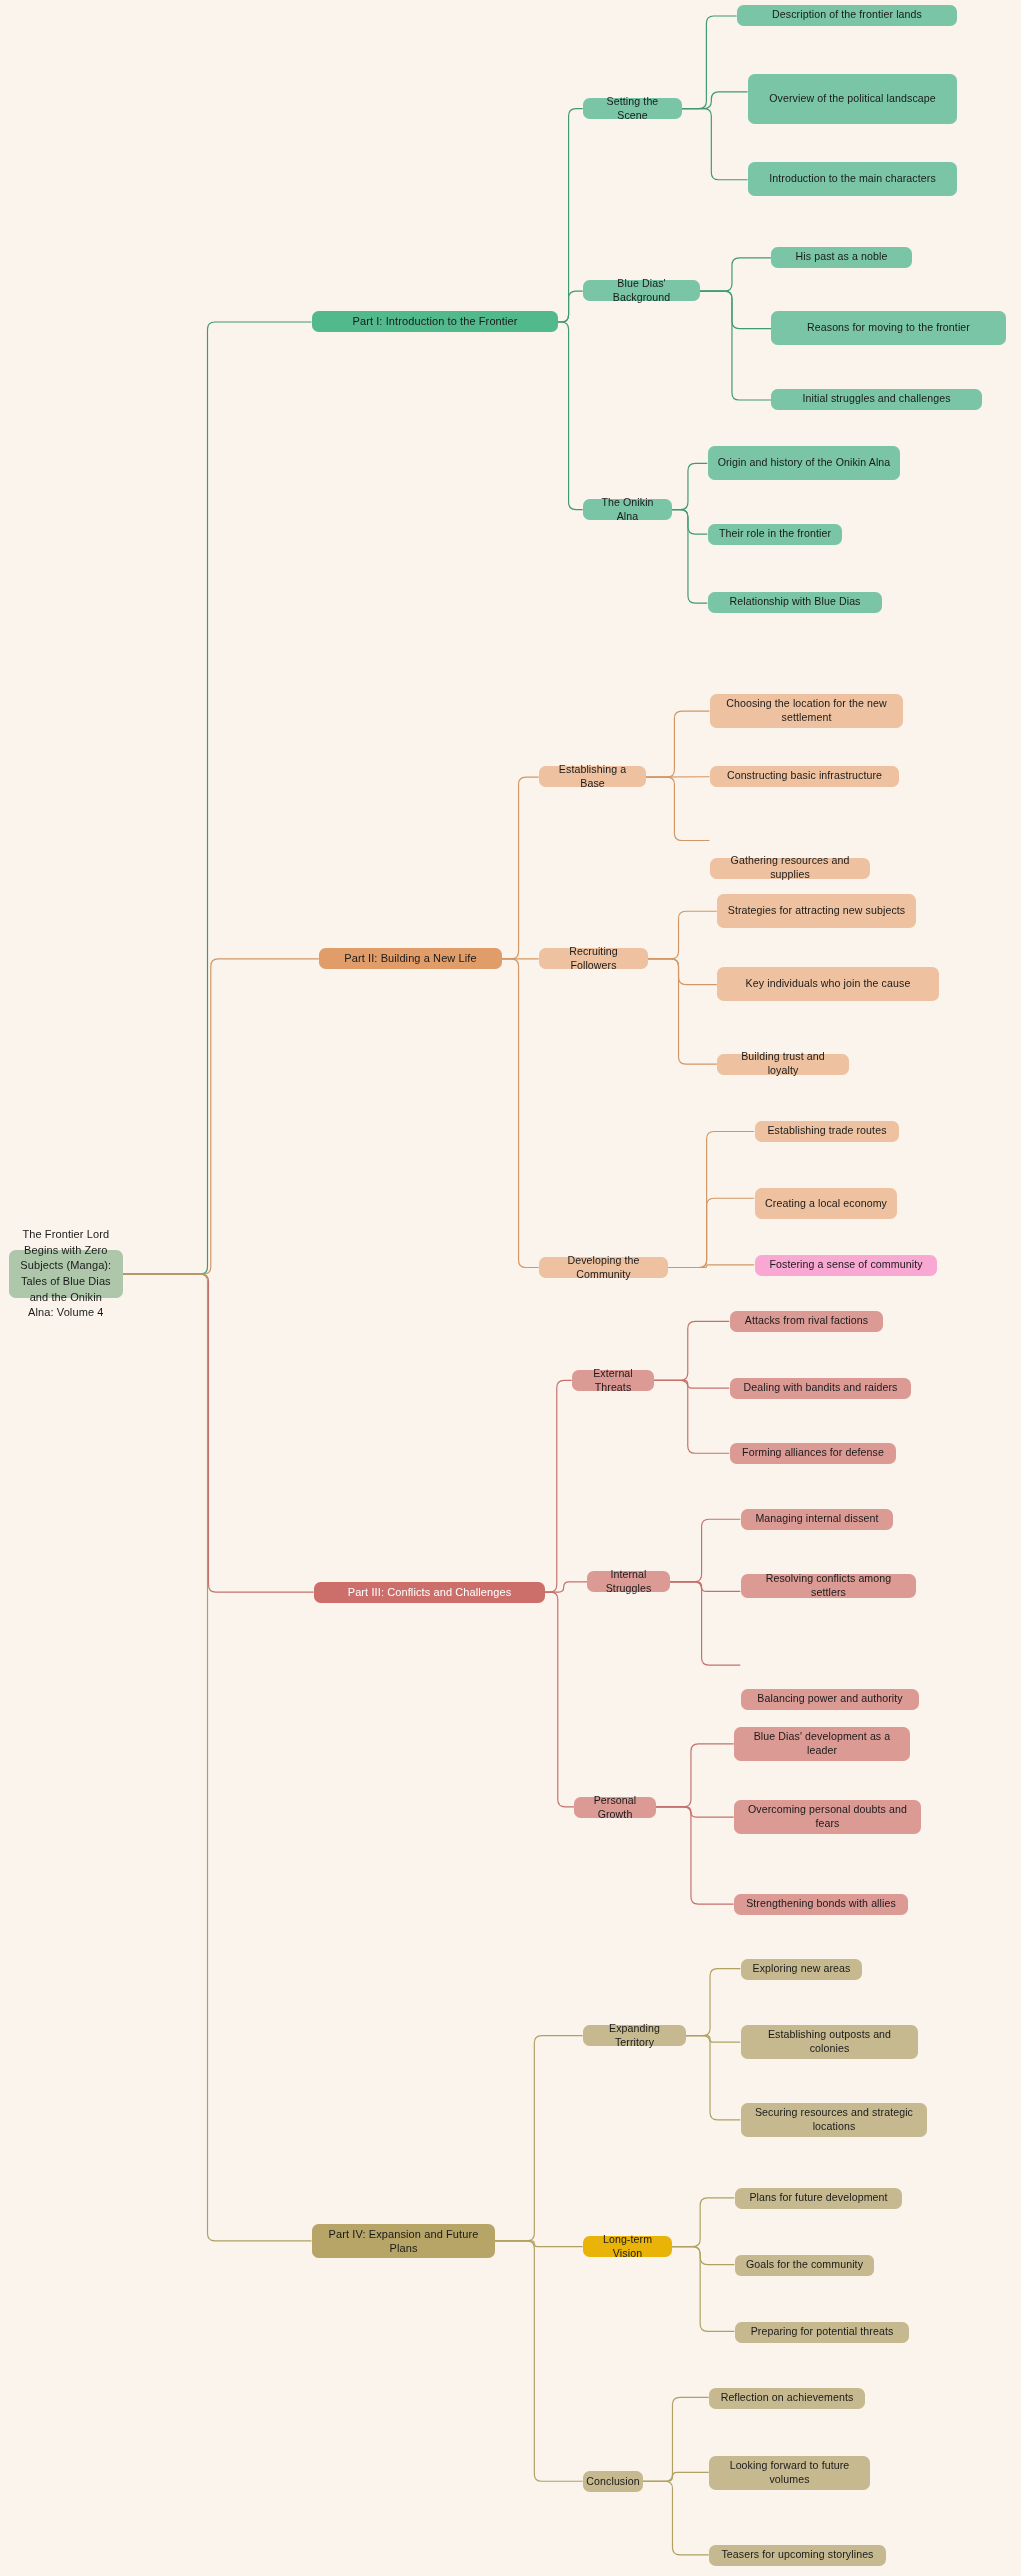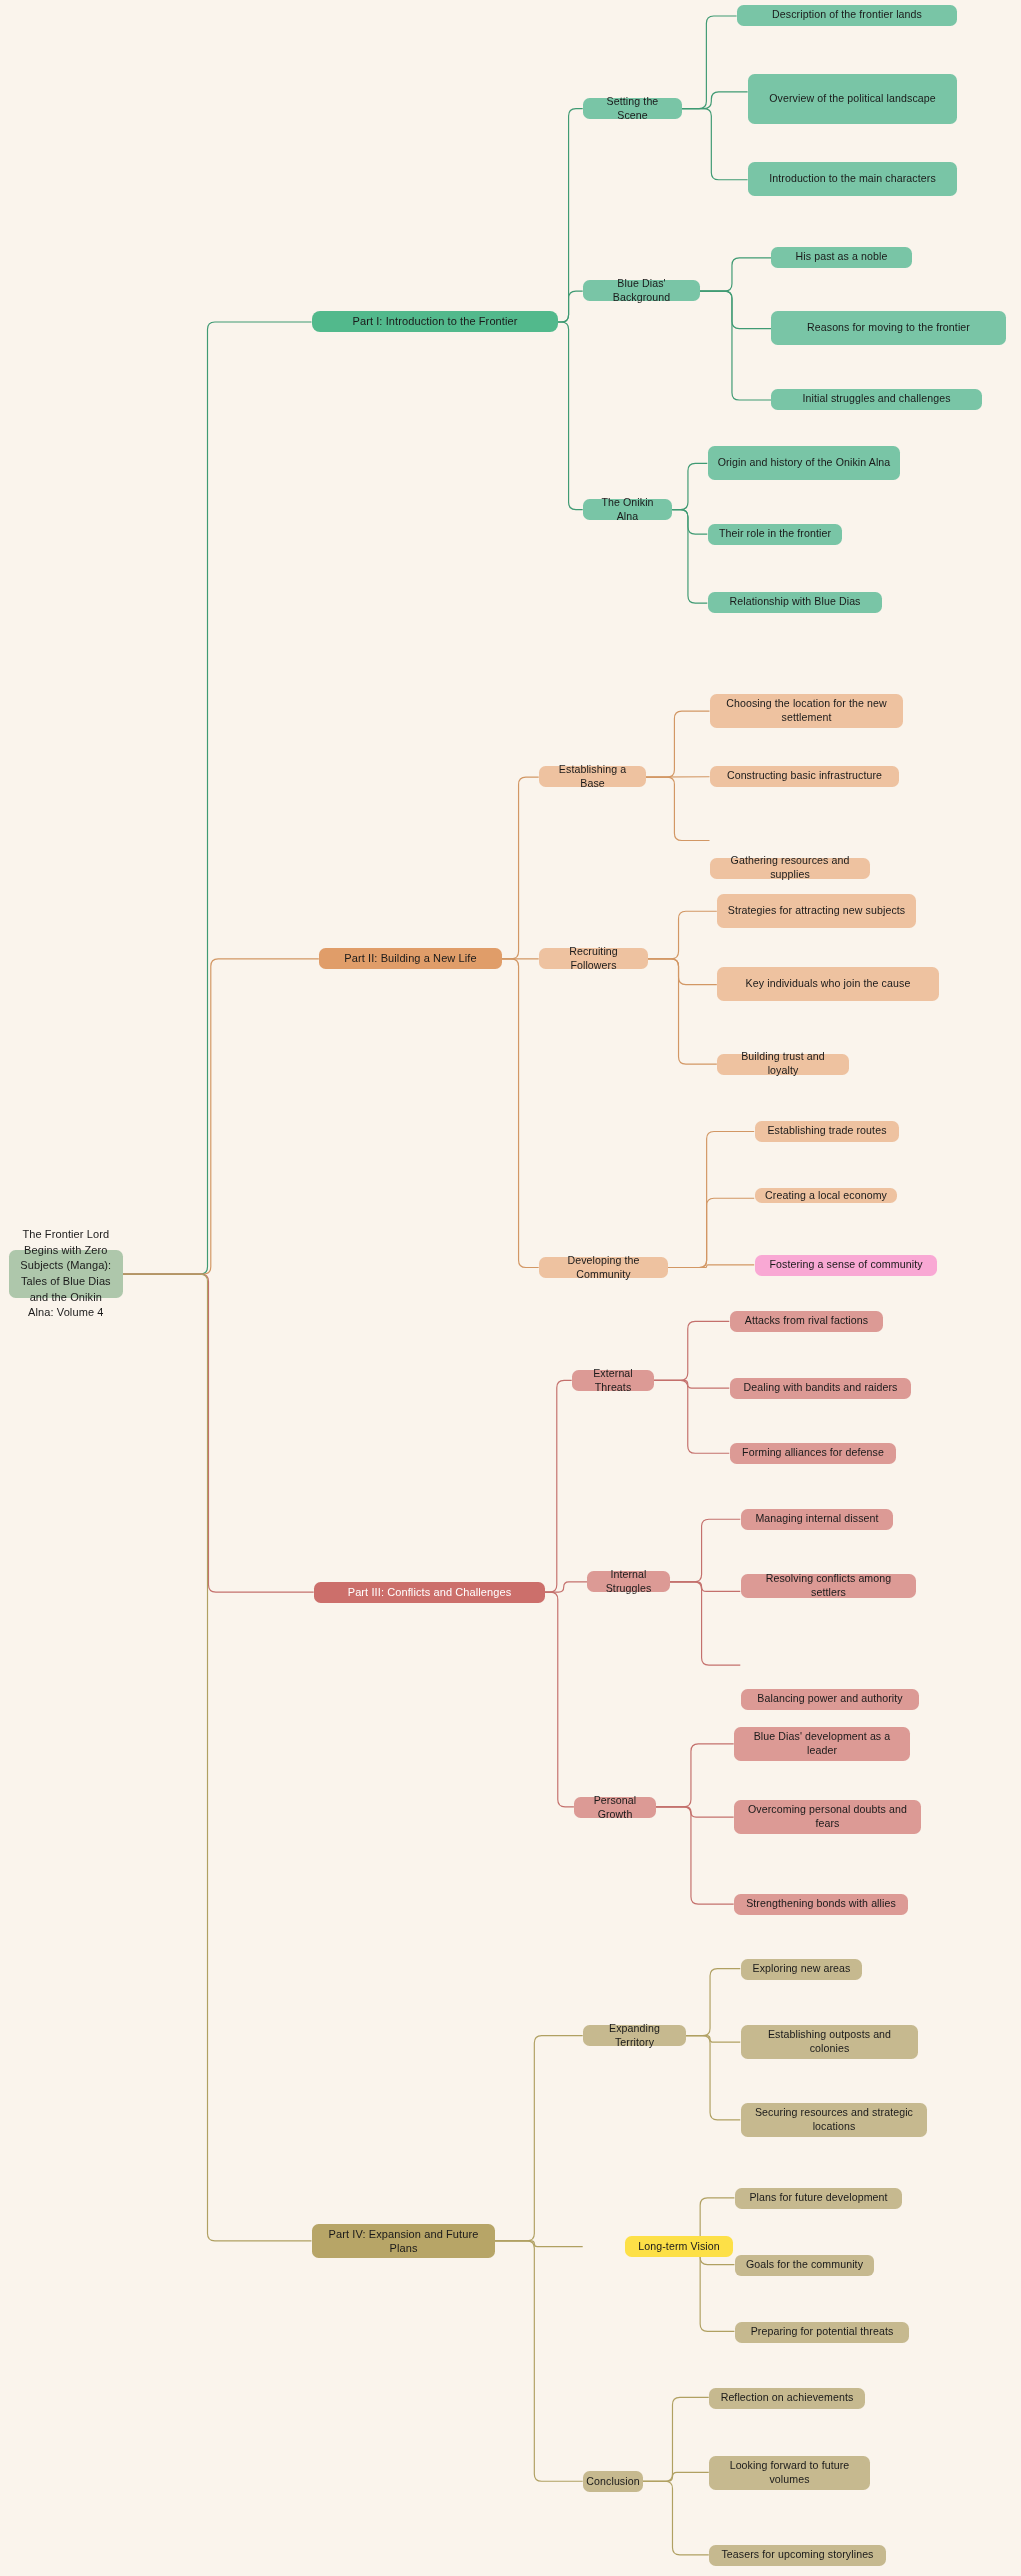--- a/index.html
+++ b/index.html
@@ -103,21 +103,21 @@
       <path d="M 917 3064.5 L 945.25 3064.5 Q 955.25 3064.5 955.25 3074.5 L 955.25 3170 Q 955.25 3180 965.25 3180 L 1002 3180" fill="none" stroke="#b0a062" stroke-width="1.6"></path>
       <path d="M 675 3056.5 L 719 3056.5 Q 729 3056.5 729 3066.5 L 729 3374.5 Q 729 3384.5 739 3384.5 L 795 3384.5" fill="none" stroke="#b0a062" stroke-width="1.6"></path>
       <path d="M 877 3384.5 L 907.5 3384.5 Q 917.5 3384.5 917.5 3374.5 L 917.5 3280 Q 917.5 3270 927.5 3270 L 967 3270" fill="none" stroke="#b0a062" stroke-width="1.6"></path>
       <path d="M 877 3384.5 L 911.5 3384.5 Q 917.5 3384.5 917.5 3378.5 L 917.5 3378.5 Q 917.5 3372.5 923.5 3372.5 L 967 3372.5" fill="none" stroke="#b0a062" stroke-width="1.6"></path>
       <path d="M 877 3384.5 L 907.5 3384.5 Q 917.5 3384.5 917.5 3394.5 L 917.5 3475 Q 917.5 3485 927.5 3485 L 967 3485" fill="none" stroke="#b0a062" stroke-width="1.6"></path>
     </svg>
   <div id="nodes">
       <div class="node root" style="left: 8.8px; top: 1250px; width: 114px; height: 48px; background: rgb(174, 199, 171);">
         <span>The Frontier Lord Begins with Zero Subjects (Manga): Tales of Blue Dias and the Onikin Alna: Volume 4</span>
       </div>
-      <div class="node lvl1" style="left: 312px; top: 311px; width: 246px; height: 21px; background: rgb(82, 185, 140); border-radius: 8px;">
+      <div class="node lvl1" style="left: 312px; top: 311px; width: 246px; height: 21px; background: rgb(82, 185, 140);">
         <span>Part I: Introduction to the Frontier</span>
       </div>
       <div class="node lvl2" style="left: 583px; top: 98px; width: 99px; height: 21px; background: rgb(121, 197, 166);">
         <span>Setting the Scene</span>
       </div>
       <div class="node lvl3" style="left: 737px; top: 5.1px; width: 220px; height: 20.5px; background: rgb(121, 197, 166);">
         <span>Description of the frontier lands</span>
       </div>
       <div class="node lvl3" style="left: 748px; top: 74px; width: 209px; height: 50px; background: rgb(121, 197, 166); align-items: center;">
         <span>Overview of the political landscape</span>
@@ -175,21 +175,21 @@
       </div>
       <div class="node lvl3" style="left: 717px; top: 1054px; width: 132px; height: 20.5px; background: rgb(238, 194, 160);">
         <span>Building trust and loyalty</span>
       </div>
       <div class="node lvl2" style="left: 539px; top: 1257px; width: 129px; height: 21px; background: rgb(238, 194, 160);">
         <span>Developing the Community</span>
       </div>
       <div class="node lvl3" style="left: 755px; top: 1121px; width: 144px; height: 20.5px; background: rgb(238, 194, 160);">
         <span>Establishing trade routes</span>
       </div>
-      <div class="node lvl3" style="left: 755px; top: 1188px; width: 142px; height: 15px; background: rgb(238, 194, 160);">
+      <div class="node lvl3" style="left: 755px; top: 1188px; width: 142px; height: 31px; background: rgb(238, 194, 160);">
         <span>Creating a local economy</span>
       </div>
       <div class="node lvl3" style="left: 755px; top: 1255px; width: 182px; height: 20.5px; background: #f9a8d4;">
         <span>Fostering a sense of community</span>
       </div>
       <div class="node lvl1 white-text" style="left: 314px; top: 1582px; width: 231px; height: 21px; background: rgb(204, 111, 107);">
         <span>Part III: Conflicts and Challenges</span>
       </div>
       <div class="node lvl2" style="left: 572px; top: 1370px; width: 82px; height: 21px; background: rgb(220, 154, 149);">
         <span>External Threats</span>
@@ -235,21 +235,21 @@
       </div>
       <div class="node lvl3" style="left: 741px; top: 1959px; width: 121px; height: 20.5px; background: rgb(198, 185, 143);">
         <span>Exploring new areas</span>
       </div>
       <div class="node lvl3" style="left: 741px; top: 2025px; width: 177px; height: 34px; background: rgb(198, 185, 143);">
         <span>Establishing outposts and colonies</span>
       </div>
       <div class="node lvl3" style="left: 741px; top: 2103px; width: 186px; height: 34px; background: rgb(198, 185, 143);">
         <span>Securing resources and strategic locations</span>
       </div>
-      <div class="node lvl2" style="left: 583px; top: 2236px; width: 108px; height: 21px; background: #fde047; margin-left: 42px;">
+      <div class="node lvl2" style="left: 583px; top: 2236px; width: 89px; height: 21px; background: #eab308;">
         <span>Long-term Vision</span>
       </div>
       <div class="node lvl3" style="left: 735px; top: 2188px; width: 167px; height: 20.5px; background: rgb(198, 185, 143);">
         <span>Plans for future development</span>
       </div>
       <div class="node lvl3" style="left: 735px; top: 2255px; width: 139px; height: 20.5px; background: rgb(198, 185, 143); border-radius: 6px;">
         <span>Goals for the community</span>
       </div>
       <div class="node lvl3" style="left: 735px; top: 2322px; width: 174px; height: 20.5px; background: rgb(198, 185, 143);">
         <span>Preparing for potential threats</span>

